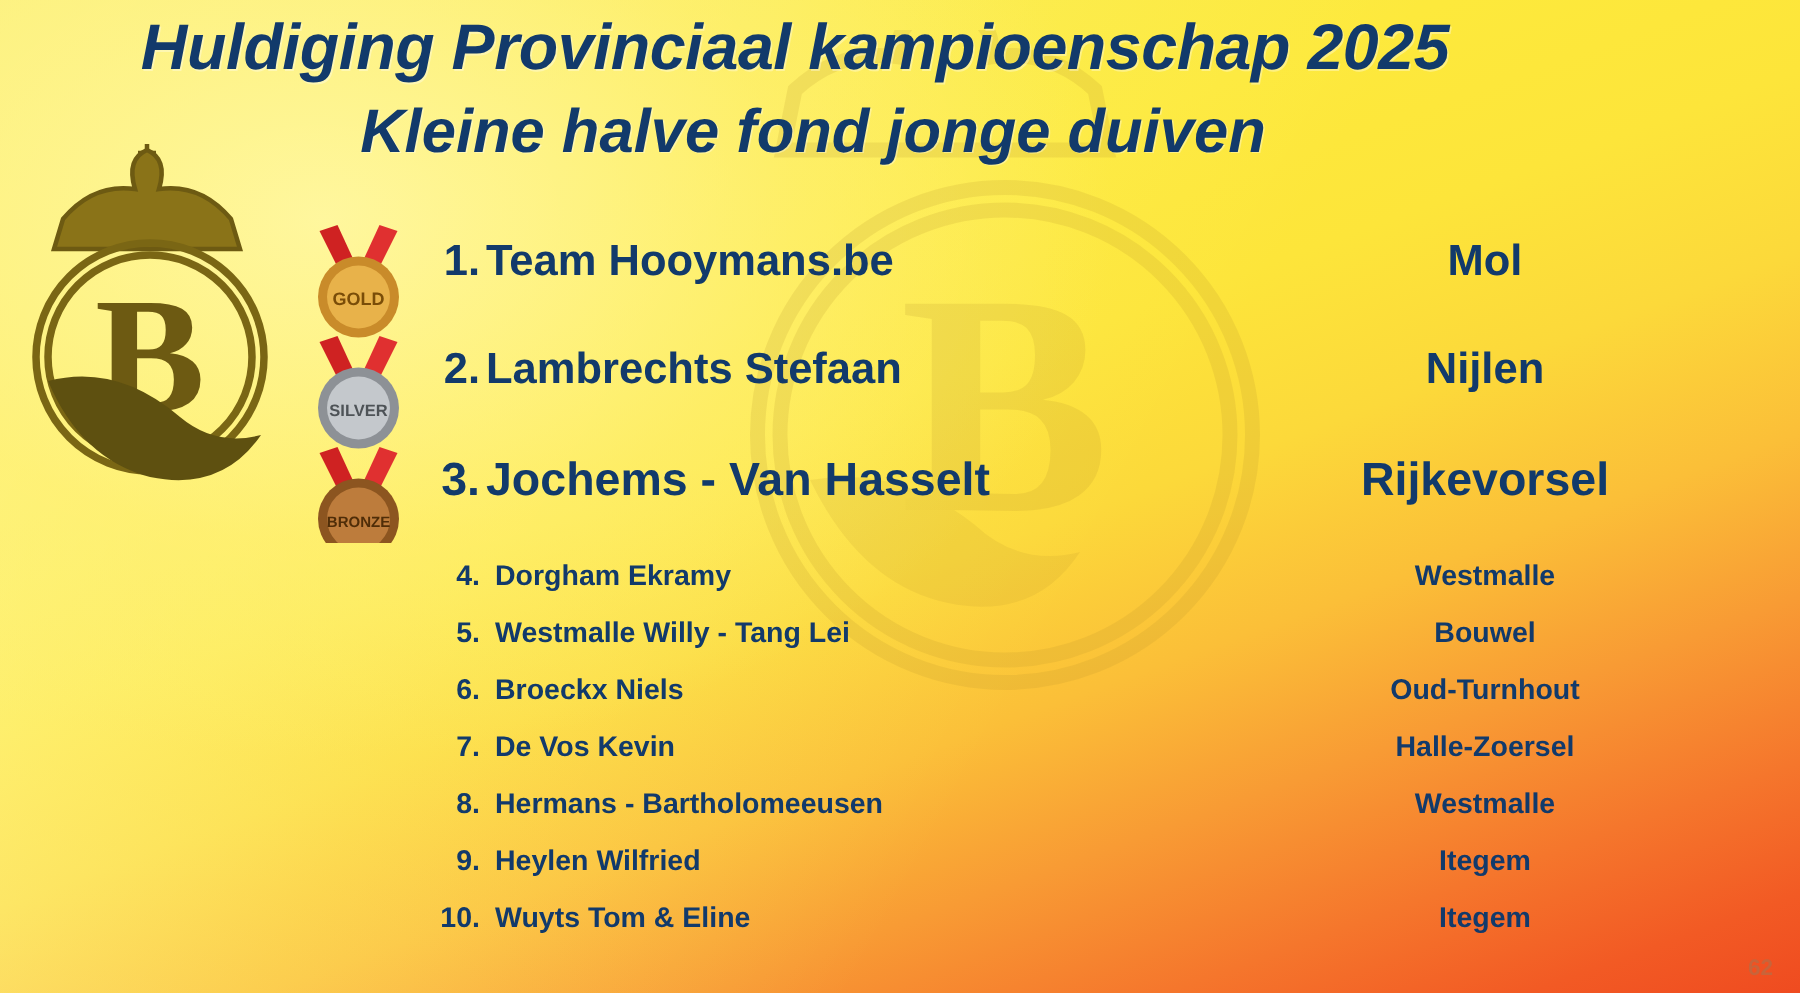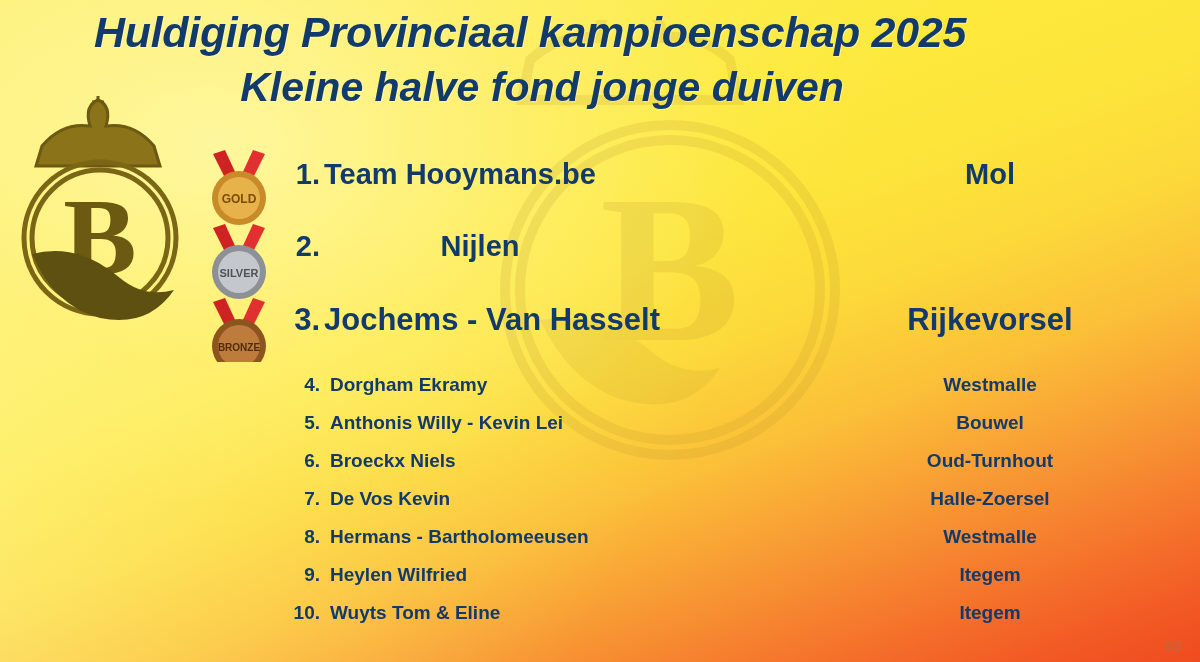--- a/index.html
+++ b/index.html
@@ -243,38 +243,39 @@
   <div class="results">
 
     <div class="row big r1">
       <div class="rank">1.</div>
       <div class="name">Team Hooymans.be</div>
       <div class="club">Mol</div>
     </div>
 
     <div class="row big r2">
       <div class="rank">2.</div>
+      <div class="name">Lambrechts Stefaan</div>
       <div class="club">Nijlen</div>
     </div>
 
     <div class="row big r3">
       <div class="rank">3.</div>
       <div class="name">Jochems - Van Hasselt</div>
       <div class="club">Rijkevorsel</div>
     </div>
 
     <div class="row small">
       <div class="rank">4.</div>
       <div class="name">Dorgham Ekramy</div>
       <div class="club">Westmalle</div>
     </div>
 
     <div class="row small">
       <div class="rank">5.</div>
-      <div class="name">Anthonis Willy - Kevin Lei</div>
+      <div class="name">Westmalle Willy - Tang Lei</div>
       <div class="club">Bouwel</div>
     </div>
 
     <div class="row small">
       <div class="rank">6.</div>
       <div class="name">Broeckx Niels</div>
       <div class="club">Oud-Turnhout</div>
     </div>
 
     <div class="row small">

